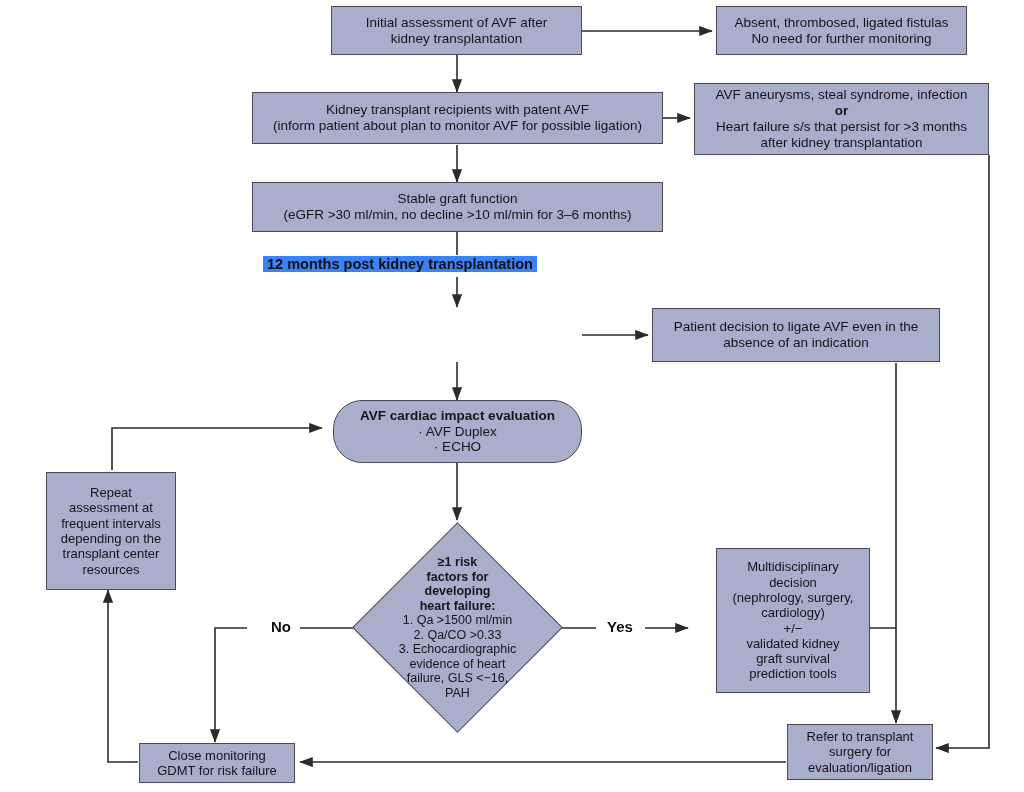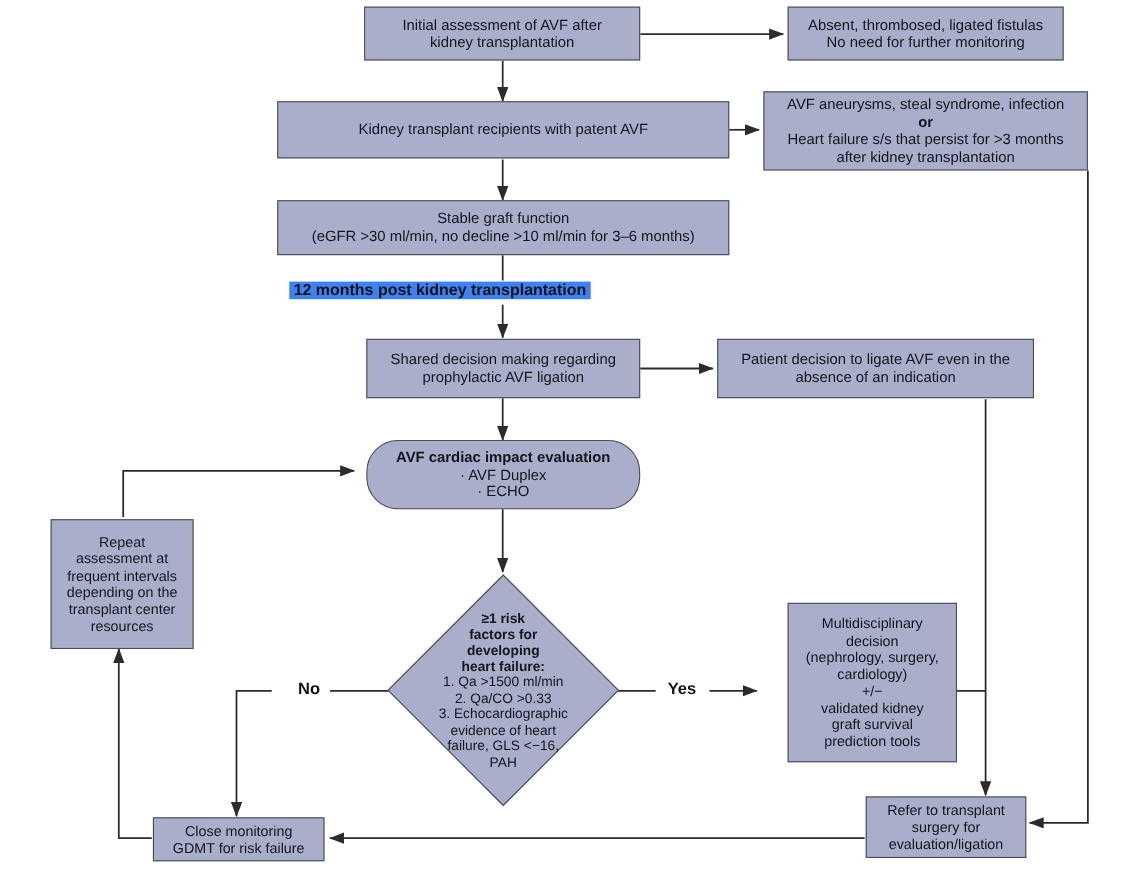--- a/index.html
+++ b/index.html
@@ -143,20 +143,21 @@
   <div class="node" style="left:716px; top:6px; width:251px; height:49px; font-size:13.5px;">
     <div class="inner">
       <span>Absent, thrombosed, ligated fistulas</span><br>
       <span>No need for further monitoring</span>
     </div>
   </div>
 
   <div class="node" style="left:252px; top:92px; width:411px; height:52px; font-size:13.5px;">
     <div class="inner">
       <span>Kidney transplant recipients with patent AVF</span><br>
+      <span>(inform patient about plan to monitor AVF for possible ligation)</span>
     </div>
   </div>
 
   <div class="node" style="left:694px; top:83px; width:295px; height:72px; font-size:13.5px;">
     <div class="inner">
       <span>AVF aneurysms, steal syndrome, infection</span><br>
       <b>or</b><br>
       <span>Heart failure s/s that persist for &gt;3 months</span><br>
       <span>after kidney transplantation</span>
     </div>
@@ -164,26 +165,20 @@
 
   <div class="node" style="left:252px; top:182px; width:411px; height:50px; font-size:13.5px;">
     <div class="inner">
       <span>Stable graft function</span><br>
       <span>(eGFR &gt;30 ml/min, no decline &gt;10 ml/min for 3–6 months)</span>
     </div>
   </div>
 
   <div class="plain-label" style="left:263px; top:256px; font-size:14.5px;">12 months post kidney transplantation</div>
 
-  <div class="node" style="left:333px; top:308px; width:249px; height:54px; font-size:13.5px;">
-    <div class="inner">
-      <span>Shared decision making regarding</span><br>
-      <span>prophylactic AVF ligation</span>
-    </div>
-  </div>
 
   <div class="node" style="left:652px; top:308px; width:288px; height:54px; font-size:13.5px;">
     <div class="inner">
       <span>Patient decision to ligate AVF even in the</span><br>
       <span>absence of an indication</span>
     </div>
   </div>
 
   <div class="node" style="left:333px; top:400px; width:249px; height:63px; font-size:13.5px;border-radius:29px;">
     <div class="inner">

